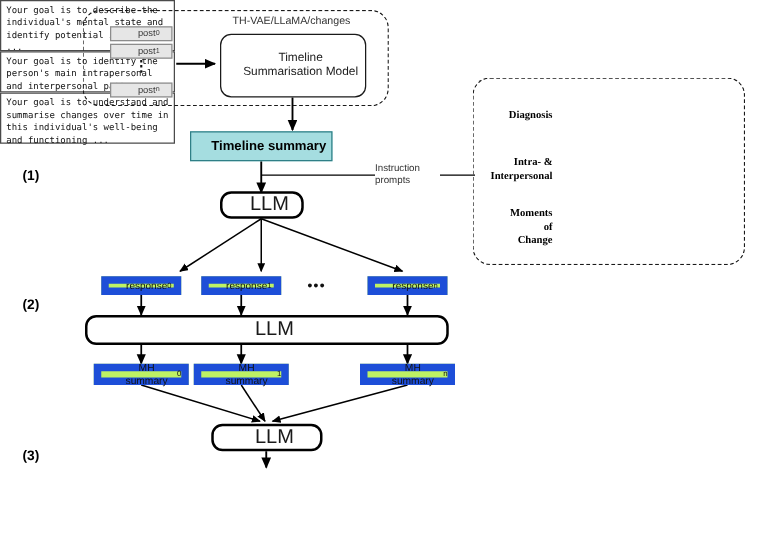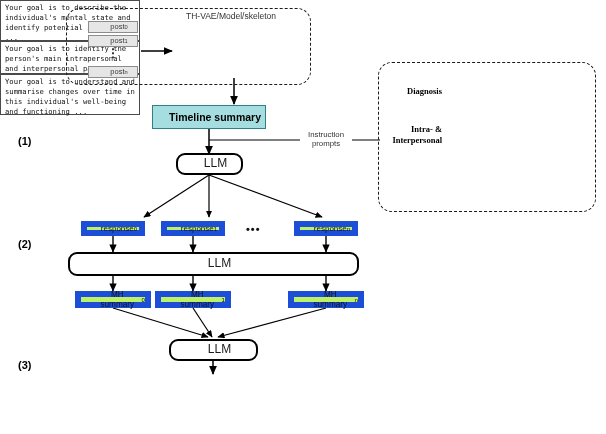--- a/index.html
+++ b/index.html
@@ -51,21 +51,21 @@
     border: 1.6px solid #1a1a1a;
     border-radius: 9px;
     font-size: 9.5px;
     color: #1a1a1a;
   }
 
   .llm-box {
     background: #ffffff;
     border: 2.2px solid #000000;
     border-radius: 9px;
-    font-size: 12px;
+    font-size: 16px;
     color: #1a1a1a;
   }
 
   .teal-box {
     background: #a5dde0;
     border: 1.3px solid #2f7f86;
     font-size: 10.5px;
     font-weight: bold;
     color: #000;
   }
@@ -112,21 +112,21 @@
     font-size: 11px;
     font-weight: bold;
     color: #000;
   }
 
   .edge-label {
     position: absolute;
     font-size: 7.8px;
     color: #333;
     line-height: 1.2;
-    text-align: center;
+    text-align: left;
     background: #ffffff;
   }
 
   .vdots {
     position: absolute;
     font-size: 12px;
     font-weight: bold;
     line-height: 0.55;
     color: #111;
     text-align: center;
@@ -188,55 +188,60 @@
 
     <line x1="113" y1="308" x2="208" y2="337" stroke="#000" stroke-width="1.2" marker-end="url(#ah)"></line>
     <line x1="193" y1="308" x2="212" y2="337" stroke="#000" stroke-width="1.2" marker-end="url(#ah)"></line>
     <line x1="326" y1="308" x2="218" y2="337" stroke="#000" stroke-width="1.2" marker-end="url(#ah)"></line>
 
     <line x1="213" y1="361" x2="213" y2="374" stroke="#000" stroke-width="1.5" marker-end="url(#ah)"></line>
   </svg>
 
   <div class="dashed-box" style="left:66px; top:8px; width:243px; height:75px;"></div>
 
-  <div class="panel-title" style="left:186px; top:11px;">TH-VAE/Model/skeleton</div>
+  <div class="panel-title" style="left:186px; top:11px;">TH-VAE/LLaMA/changes</div>
 
   <div class="node post-box" style="left:88px; top:21px; width:50px; height:12px;">
     <span>post</span>
       <span class="sub">0</span>
   </div>
   <div class="node post-box" style="left:88px; top:35px; width:50px; height:12px;">
     <span>post</span>
       <span class="sub">1</span>
   </div>
   <div class="vdots" style="left:88px; top:50px; width:50px; height:14px;">⋮</div>
   <div class="node post-box" style="left:88px; top:66px; width:50px; height:12px;">
     <span>post</span>
       <span class="sub">n</span>
   </div>
 
+  <div class="node model-box" style="left:176px; top:27px; width:117px; height:51px; white-space:pre-line;">Timeline
+Summarisation Model</div>
 
   <div class="node teal-box" style="left:152px; top:105px; width:114px; height:24px;">Timeline summary</div>
 
   <div class="node llm-box" style="left:176px; top:153px; width:67px; height:22px;">LLM</div>
 
   <div class="edge-label" style="left:300px; top:130px; width:52px; white-space:pre-line;">Instruction
 prompts</div>
 
   <div class="step-label" style="left:18px; top:135px;">(1)</div>
 
   <div class="dashed-box" style="left:378px; top:62px; width:216px; height:148px;"></div>
 
   <div class="prompt-label" style="left:386px; top:86px; width:56px; white-space:pre-line;">Diagnosis</div>
   <div class="prompt-box" style="left:446px; top:70px; width:140px; height:41px;">Your goal is to describe the individual's mental state and identify potential indicators ...</div>
 
   <div class="prompt-label" style="left:382px; top:124px; width:60px; white-space:pre-line;">Intra- &amp;
 Interpersonal</div>
   <div class="prompt-box" style="left:446px; top:120px; width:140px; height:33px;">Your goal is to identify the person's main intrapersonal and interpersonal pattern ...</div>
 
+  <div class="prompt-label" style="left:382px; top:165px; width:60px; white-space:pre-line;">Moments
+of
+Change</div>
   <div class="prompt-box" style="left:446px; top:162px; width:140px; height:41px;">Your goal is to understand and summarise changes over time in this individual's well-being and functioning ...</div>
 
 
   <div class="node blue-box" style="left:81px; top:221px; width:64px; height:15px;">
     <span>response</span>
       <span class="sub">0</span>
   </div>
   <div class="node blue-box" style="left:161px; top:221px; width:64px; height:15px;">
     <span>response</span>
       <span class="sub">1</span>

